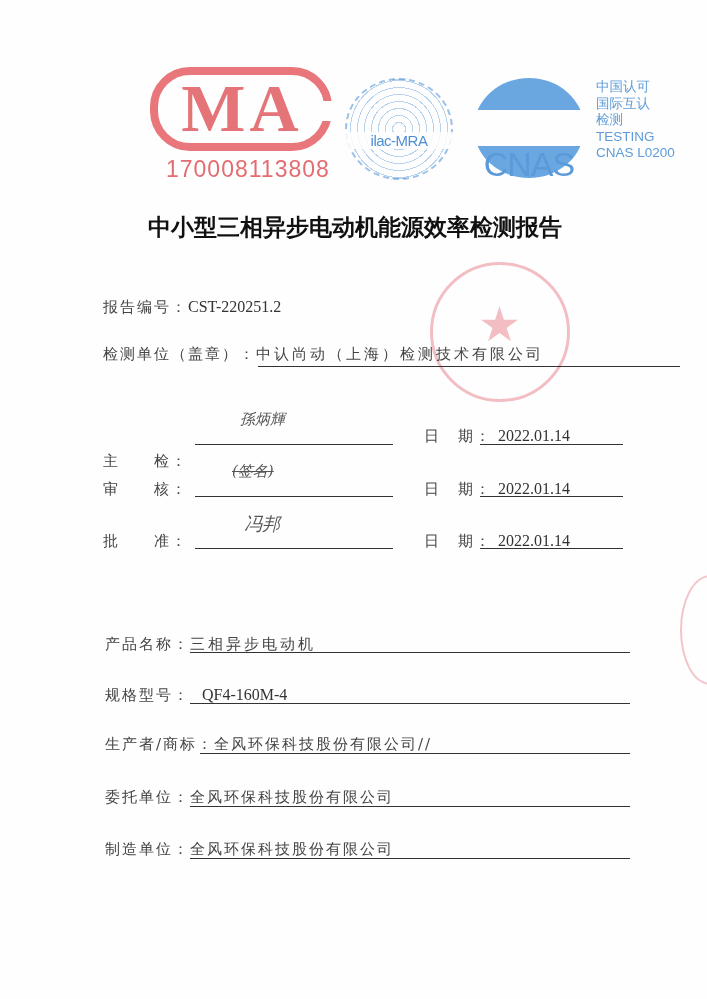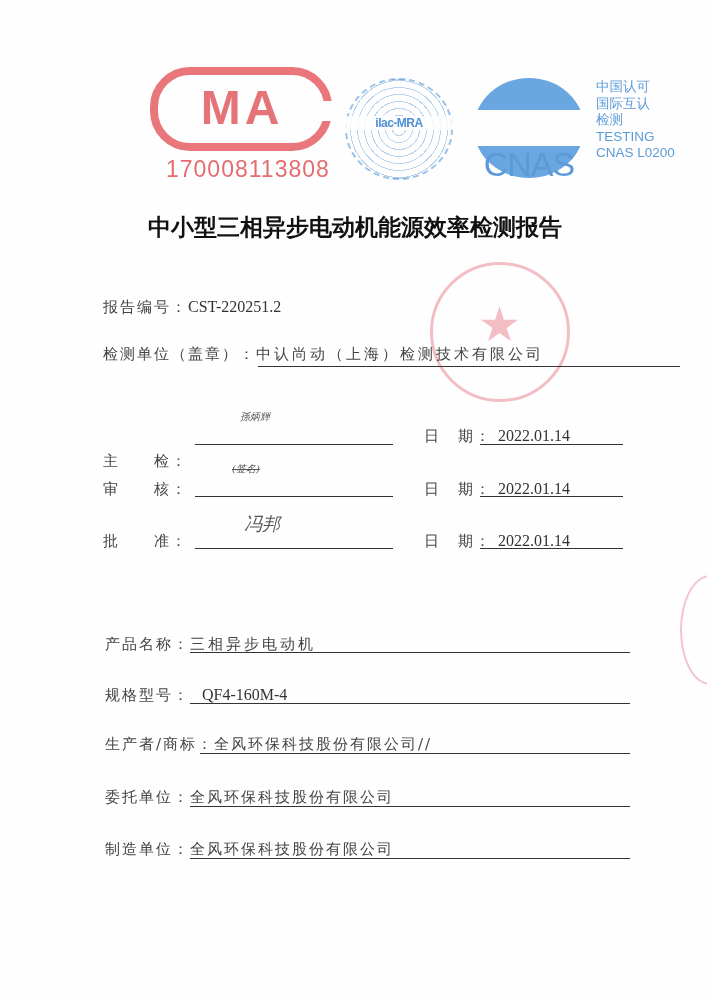--- a/index.html
+++ b/index.html
@@ -4,31 +4,31 @@
 <style>
   html, body { margin:0; padding:0; }
   body { width:707px; height:999px; background:#fefefe; position:relative; overflow:hidden;
          font-family:"DejaVu Serif", serif; color:#333; }
   .abs { position:absolute; }
 
   
   .cma-frame { left:150px; top:67px; width:182px; height:84px; border:8px solid #e8767a;
                border-radius:40px / 40px; box-sizing:border-box; }
   .cma-frame::after { content:""; position:absolute; right:-10px; top:26px; width:14px; height:20px; background:#fefefe; }
-  .cma-text { left:162px; top:70px; width:160px; height:76px; font-family:Liberation Sans, sans-serif;
-              font-weight:bold; font-size:48px; line-height:76px; letter-spacing:4px; color:#e57479; text-align:center; }
+  .cma-text { left:162px; top:70px; width:160px; height:76px; font-family:Liberation Serif, serif;
+              font-weight:bold; font-size:68px; line-height:76px; letter-spacing:4px; color:#e57479; text-align:center; }
   .cma-num { left:150px; top:156px; width:190px; font-family:"Liberation Sans", sans-serif; font-size:23px;
              color:#e46c70; letter-spacing:1px;margin-left:16px; }
 
   
   .ilac { left:345px; top:78px; width:108px; height:102px; border-radius:50%;
           background: repeating-radial-gradient(circle at 50% 50%, transparent 0 6px, rgba(100,160,220,0.45) 6px 7px);
           border:2px dashed rgba(90,150,215,0.6); box-sizing:border-box; }
-  .ilac-text { left:345px; top:116px; width:108px; text-align:center; font-family:"Liberation Sans", sans-serif;
-               font-weight:bold; font-size:12px; color:#4f8fd3; background:rgba(254,254,254,0.85); letter-spacing:-0.5px; }
+  .ilac-text { left:345px; top:132px; width:108px; text-align:center; font-family:"Liberation Sans", sans-serif;
+               font-weight:normal; font-size:15px; color:#4f8fd3; background:rgba(254,254,254,0.85); letter-spacing:-0.5px; }
 
   
   .cnas { left:474px; top:78px; width:110px; height:100px; border-radius:50%; background:#6aa7e0; }
   .cnas-band { left:466px; top:110px; width:126px; height:36px; background:#fefefe; }
   .cnas-text { left:470px; top:108px; width:118px; text-align:center; font-family:"Liberation Sans", sans-serif;
                font-size:34px; color:#5b9ad9; letter-spacing:-1px;margin-top:37px; }
   .cnas-side { left:596px; top:79px; font-family:"Liberation Sans", sans-serif; font-size:13.5px; line-height:16.5px; color:#5e9bd8; }
 
   .title { left:148px; top:212px; width:440px; font-family:"DejaVu Serif", serif; font-weight:bold; font-size:23px;
            color:#111; letter-spacing:0px; white-space:nowrap; }
@@ -39,21 +39,21 @@
   .uline { position:absolute; border-bottom:1px solid #333; }
   .num { font-family:"Liberation Serif", serif; font-size:16px; color:#333; }
 
   
   .stamp { left:430px; top:262px; width:140px; height:140px; border:3px solid rgba(228,110,125,0.45);
            border-radius:50%; box-sizing:border-box; }
   .stamp-star { left:478px; top:300px; font-size:48px; color:rgba(228,110,125,0.45); line-height:48px; }
   .stamp-edge { left:680px; top:575px; width:60px; height:110px; border:2px solid rgba(228,110,125,0.4);
                 border-radius:50%; box-sizing:border-box; }
 
-  .sig { font-family:"DejaVu Serif", serif; font-style:italic; color:#555; font-size:10px; }
+  .sig { font-family:"DejaVu Serif", serif; font-style:italic; color:#555; font-size:15px; }
 </style>
 </head>
 <body>
 
 <div class="abs cma-frame"></div>
 <div class="abs cma-text">MA</div>
 <div class="abs cma-num">170008113808</div>
 
 <div class="abs ilac"></div>
 <div class="abs ilac-text">ilac-MRA</div>

